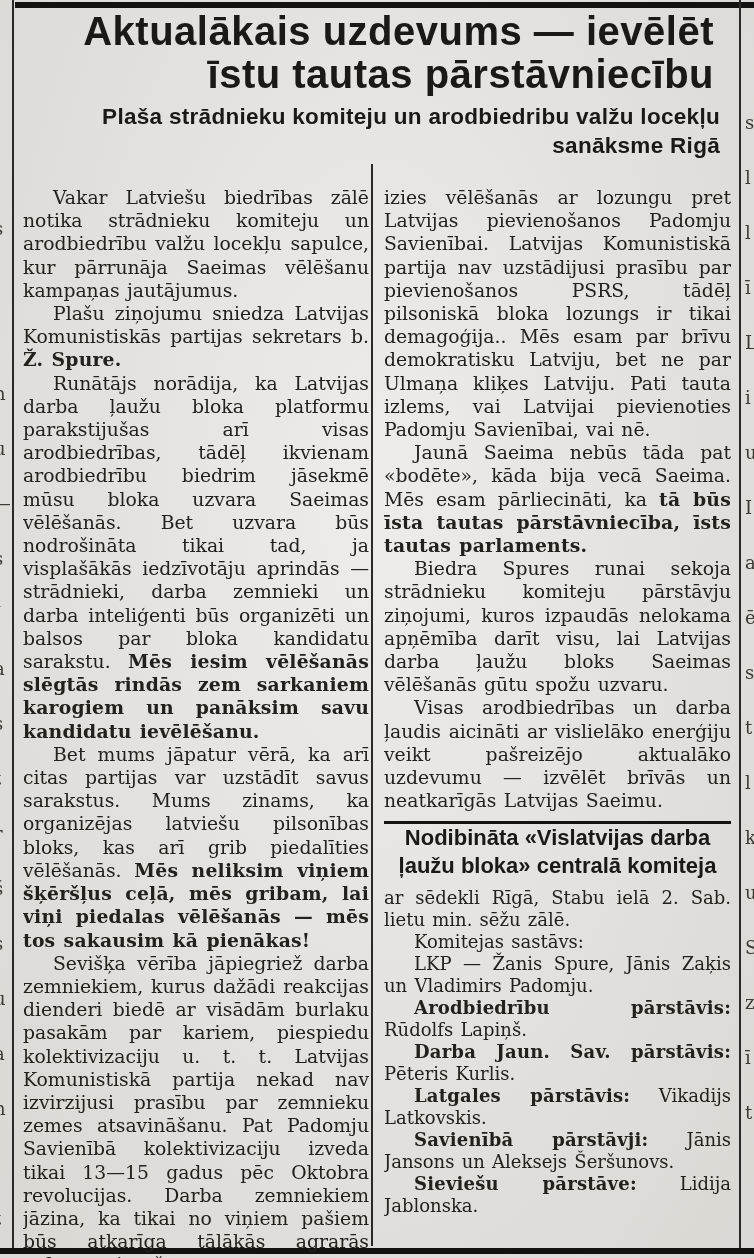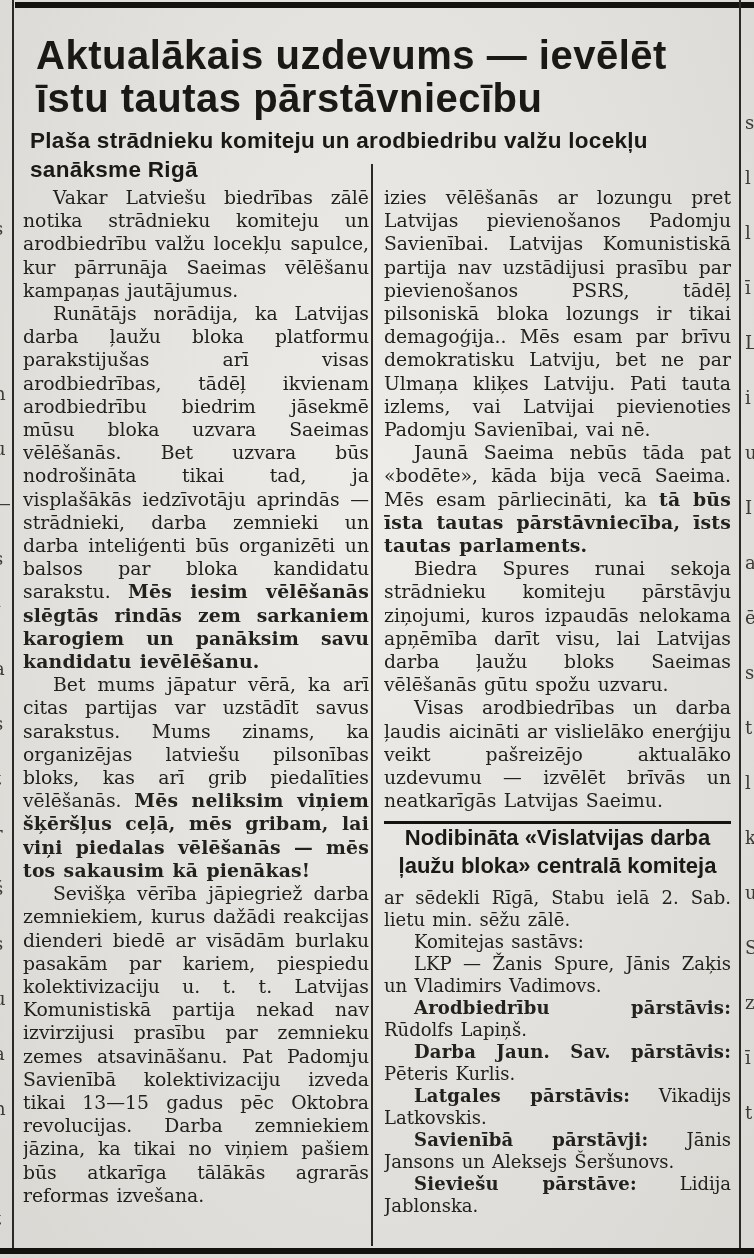--- a/index.html
+++ b/index.html
@@ -14,23 +14,22 @@
     color:#23211c;
   }
   .top-rule{position:absolute;left:15px;right:0;top:2px;height:6px;background:#14120f;}
   .bottom-rule{position:absolute;left:0;right:0;bottom:4px;height:6px;background:#14120f;}
   .left-rule{position:absolute;left:12px;top:0;bottom:8px;width:2px;background:#2b2925;}
   .right-rule{position:absolute;left:739px;top:0;bottom:8px;width:2px;background:#2b2925;}
   .col-divider{position:absolute;left:371px;top:164px;bottom:12px;width:2px;background:#2b2925;}
 
   .head-block{
     position:absolute;top:10px;left:26px;right:30px;
-    text-align:left;color:#1b1915;
+    text-align:right;color:#1b1915;
     font-family:"Liberation Sans", sans-serif;
-    margin-top:24px;
   }
   .headline{
     font-size:40px;font-weight:700;line-height:1.08;
     letter-spacing:0.5px;margin:0 10px 7px;
   }
   .subtitle{
     font-size:22.5px;font-weight:700;line-height:1.25;
     margin:0 4px;letter-spacing:0.3px;
   }
 
@@ -133,37 +132,38 @@
 t</div>
   </div>
 
   <div class="head-block">
     <h1 class="headline">Aktualākais uzdevums — ievēlēt īstu tautas pārstāvniecību</h1>
     <h2 class="subtitle">Plaša strādnieku komiteju un arodbiedribu valžu locekļu sanāksme Rigā</h2>
   </div>
 
   <div class="col col-left">
     <p>Vakar Latviešu biedrības zālē notika strādnieku komiteju un arodbiedrību valžu locekļu sapulce, kur pārrunāja Saeimas vēlēšanu kampaņas jautājumus.</p>
+    <p>Plašu ziņojumu sniedza Latvijas Komunistiskās partijas sekretars b. <b>Ž. Spure.</b></p>
     <p>Runātājs norādija, ka Latvijas darba ļaužu bloka platformu parakstijušas arī visas arodbiedrības, tādēļ ikvienam arodbiedrību biedrim jāsekmē mūsu bloka uzvara Saeimas vēlēšanās. Bet uzvara būs nodrošināta tikai tad, ja visplašākās iedzīvotāju aprindās — strādnieki, darba zemnieki un darba inteliģenti būs organizēti un balsos par bloka kandidatu sarakstu. <b>Mēs iesim vēlēšanās slēgtās rindās zem sarkaniem karogiem un panāksim savu kandidatu ievēlēšanu.</b></p>
     <p>Bet mums jāpatur vērā, ka arī citas partijas var uzstādīt savus sarakstus. Mums zinams, ka organizējas latviešu pilsonības bloks, kas arī grib piedalīties vēlēšanās. <b>Mēs neliksim viņiem šķēršļus ceļā, mēs gribam, lai viņi piedalas vēlēšanās — mēs tos sakausim kā pienākas!</b></p>
     <p>Sevišķa vērība jāpiegriež darba zemniekiem, kurus dažādi reakcijas dienderi biedē ar visādām burlaku pasakām par kariem, piespiedu kolektivizaciju u. t. t. Latvijas Komunistiskā partija nekad nav izvirzijusi prasību par zemnieku zemes atsavināšanu. Pat Padomju Savienībā kolektivizaciju izveda tikai 13—15 gadus pēc Oktobra revolucijas. Darba zemniekiem jāzina, ka tikai no viņiem pašiem būs atkarīga tālākās agrarās reformas izvešana.</p>
 
   </div>
 
   <div class="col col-right">
     <p class="no-indent">izies vēlēšanās ar lozungu pret Latvijas pievienošanos Padomju Savienībai. Latvijas Komunistiskā partija nav uzstādijusi prasību par pievienošanos PSRS, tādēļ pilsoniskā bloka lozungs ir tikai demagoģija.. Mēs esam par brīvu demokratisku Latviju, bet ne par Ulmaņa kliķes Latviju. Pati tauta izlems, vai Latvijai pievienoties Padomju Savienībai, vai nē.</p>
     <p>Jaunā Saeima nebūs tāda pat «bodēte», kāda bija vecā Saeima. Mēs esam pārliecināti, ka <b>tā būs īsta tautas pārstāvniecība, īsts tautas parlaments.</b></p>
     <p>Biedra Spures runai sekoja strādnieku komiteju pārstāvju ziņojumi, kuros izpaudās nelokama apņēmība darīt visu, lai Latvijas darba ļaužu bloks Saeimas vēlēšanās gūtu spožu uzvaru.</p>
     <p>Visas arodbiedrības un darba ļaudis aicināti ar vislielāko enerģiju veikt pašreizējo aktualāko uzdevumu — izvēlēt brīvās un neatkarīgās Latvijas Saeimu.</p>
 
     <div class="section">
       <h3 class="section-heading">Nodibināta «Vislatvijas darba ļaužu bloka» centralā komiteja</h3>
       <p class="no-indent">ar sēdekli Rīgā, Stabu ielā 2. Sab. lietu min. sēžu zālē.</p>
       <p>Komitejas sastāvs:</p>
-      <p>LKP — Žanis Spure, Jānis Zaķis un Vladimirs Vadimovs.</p>
+      <p>LKP — Žanis Spure, Jānis Zaķis un Vladimirs Padomju.</p>
       <p><b>Arodbiedrību pārstāvis:</b> Rūdolfs Lapiņš.</p>
       <p><b>Darba Jaun. Sav. pārstāvis:</b> Pēteris Kurlis.</p>
       <p><b>Latgales pārstāvis:</b> Vikadijs Latkovskis.</p>
       <p><b>Savienībā pārstāvji:</b> Jānis Jansons un Aleksejs Šeršunovs.</p>
       <p><b>Sieviešu pārstāve:</b> Lidija Jablonska.</p>
 
     </div>
   </div>
 
 </div>

